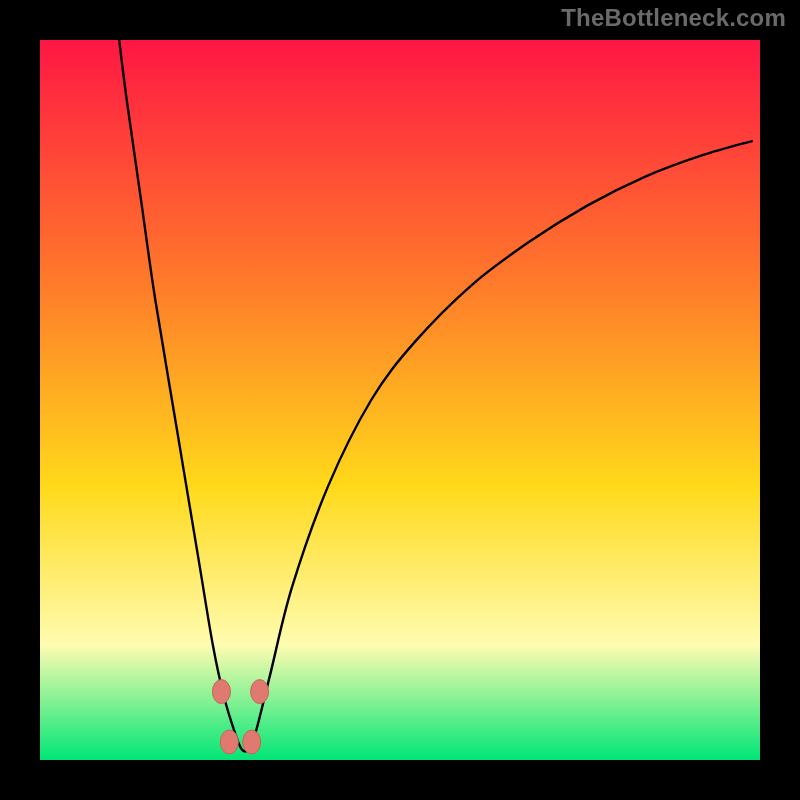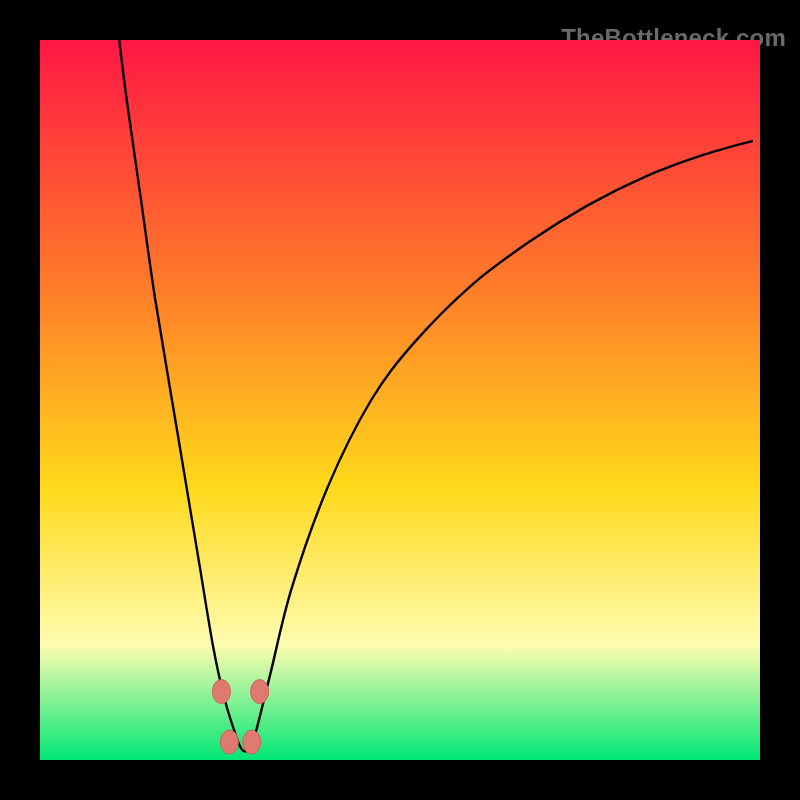--- a/index.html
+++ b/index.html
@@ -35,21 +35,21 @@
   }
   .curve-svg {
     position: absolute;
     left: 0;
     top: 0;
     width: 100%;
     height: 100%;
   }
   .watermark {
     position: absolute;
-    top: 24px;
+    top: 4px;
     right: 14px;
     font-family: Arial, Helvetica, sans-serif;
     font-size: 24px;
     font-weight: 600;
     color: #6a6a6a;
     letter-spacing: 0.2px;
   }
 </style>
 </head>
 <body>

